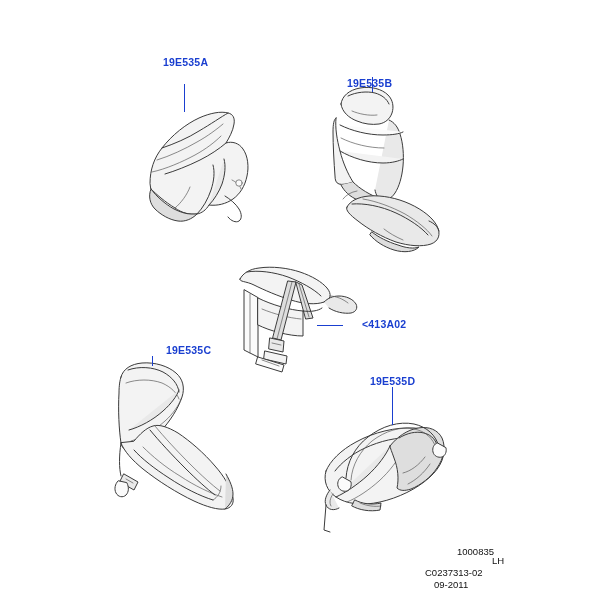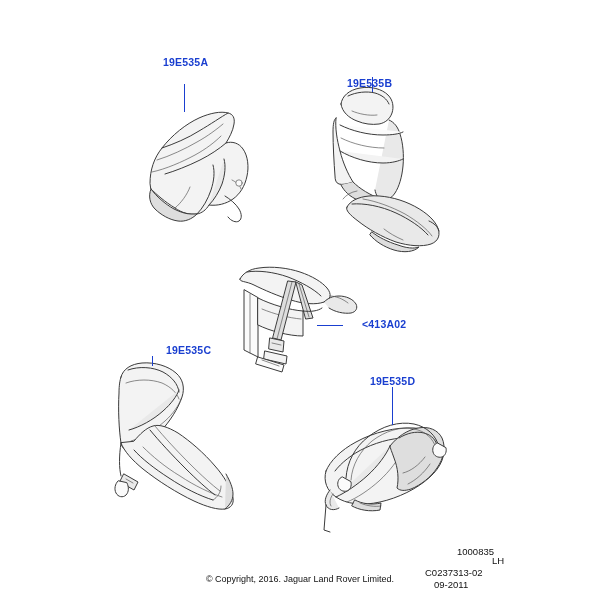--- a/index.html
+++ b/index.html
@@ -202,15 +202,14 @@
   <div class="leader v" style="left:152px; top:356px; height:10px;"></div>
 
   <div class="callout" style="left:370px; top:375px;">19E535D</div>
   <div class="leader v" style="left:392px; top:387px; height:38px;"></div>
 
   <div class="meta" style="left:433px; top:546px;margin-left:24px;">1000835</div>
   <div class="meta" style="left:434px; top:543px;margin-top:36px;">09-2011</div>
   <div class="meta" style="left:444px; top:555px;padding-left:48px;">LH</div>
   <div class="meta" style="left:425px; top:567px;text-align:right;">C0237313-02</div>
 
-  <div class="copyright" style="top:574px;">© Copyright, 2016. Jaguar Land Rover Limited.</div>
 
 </div>
 
 </body></html>

